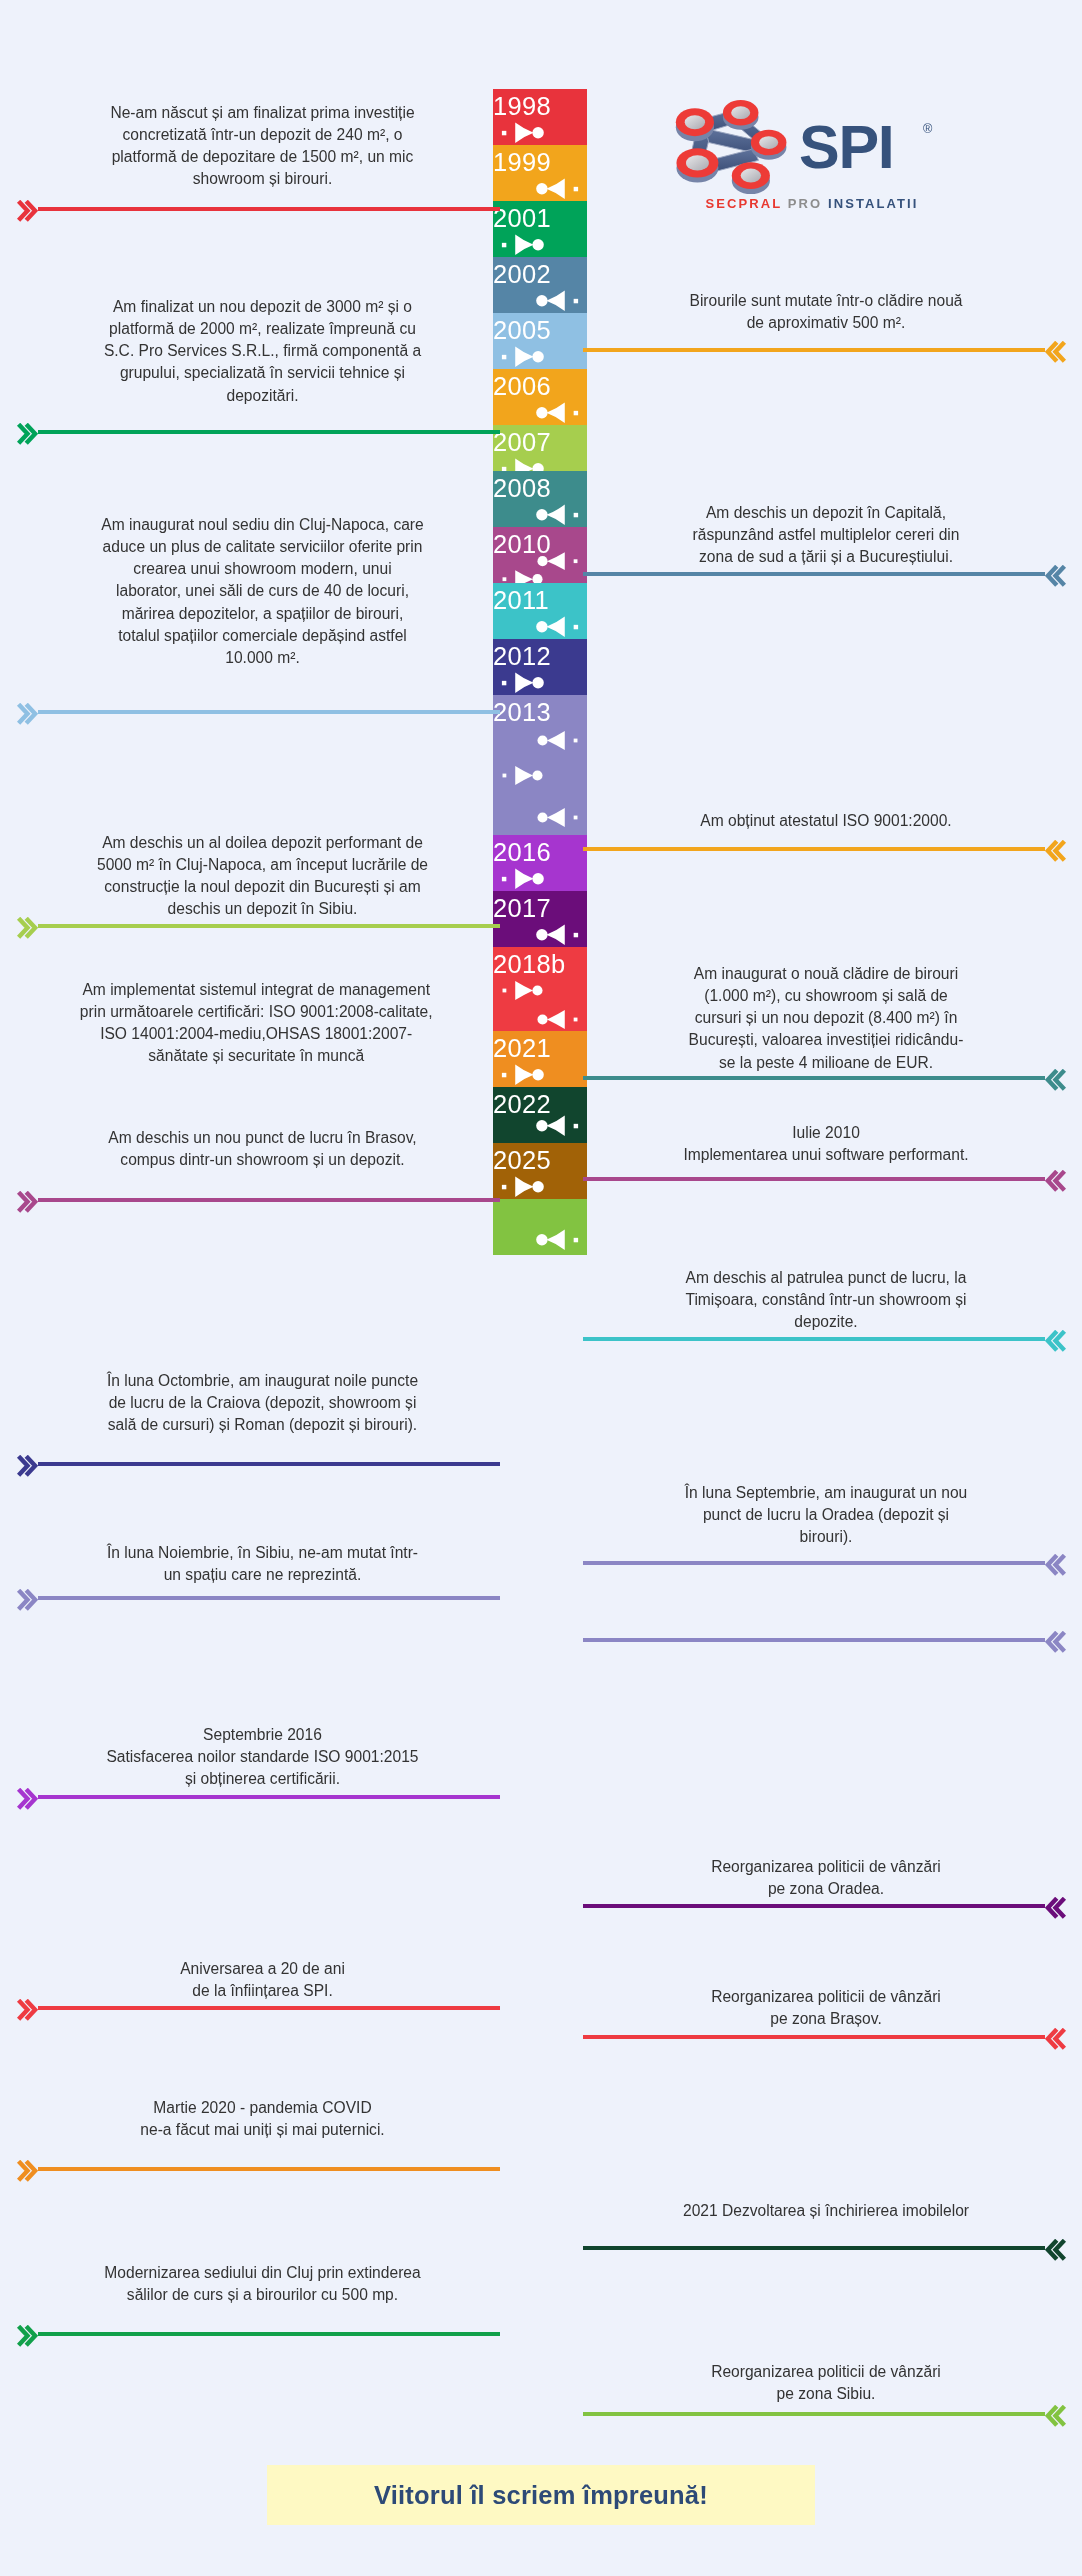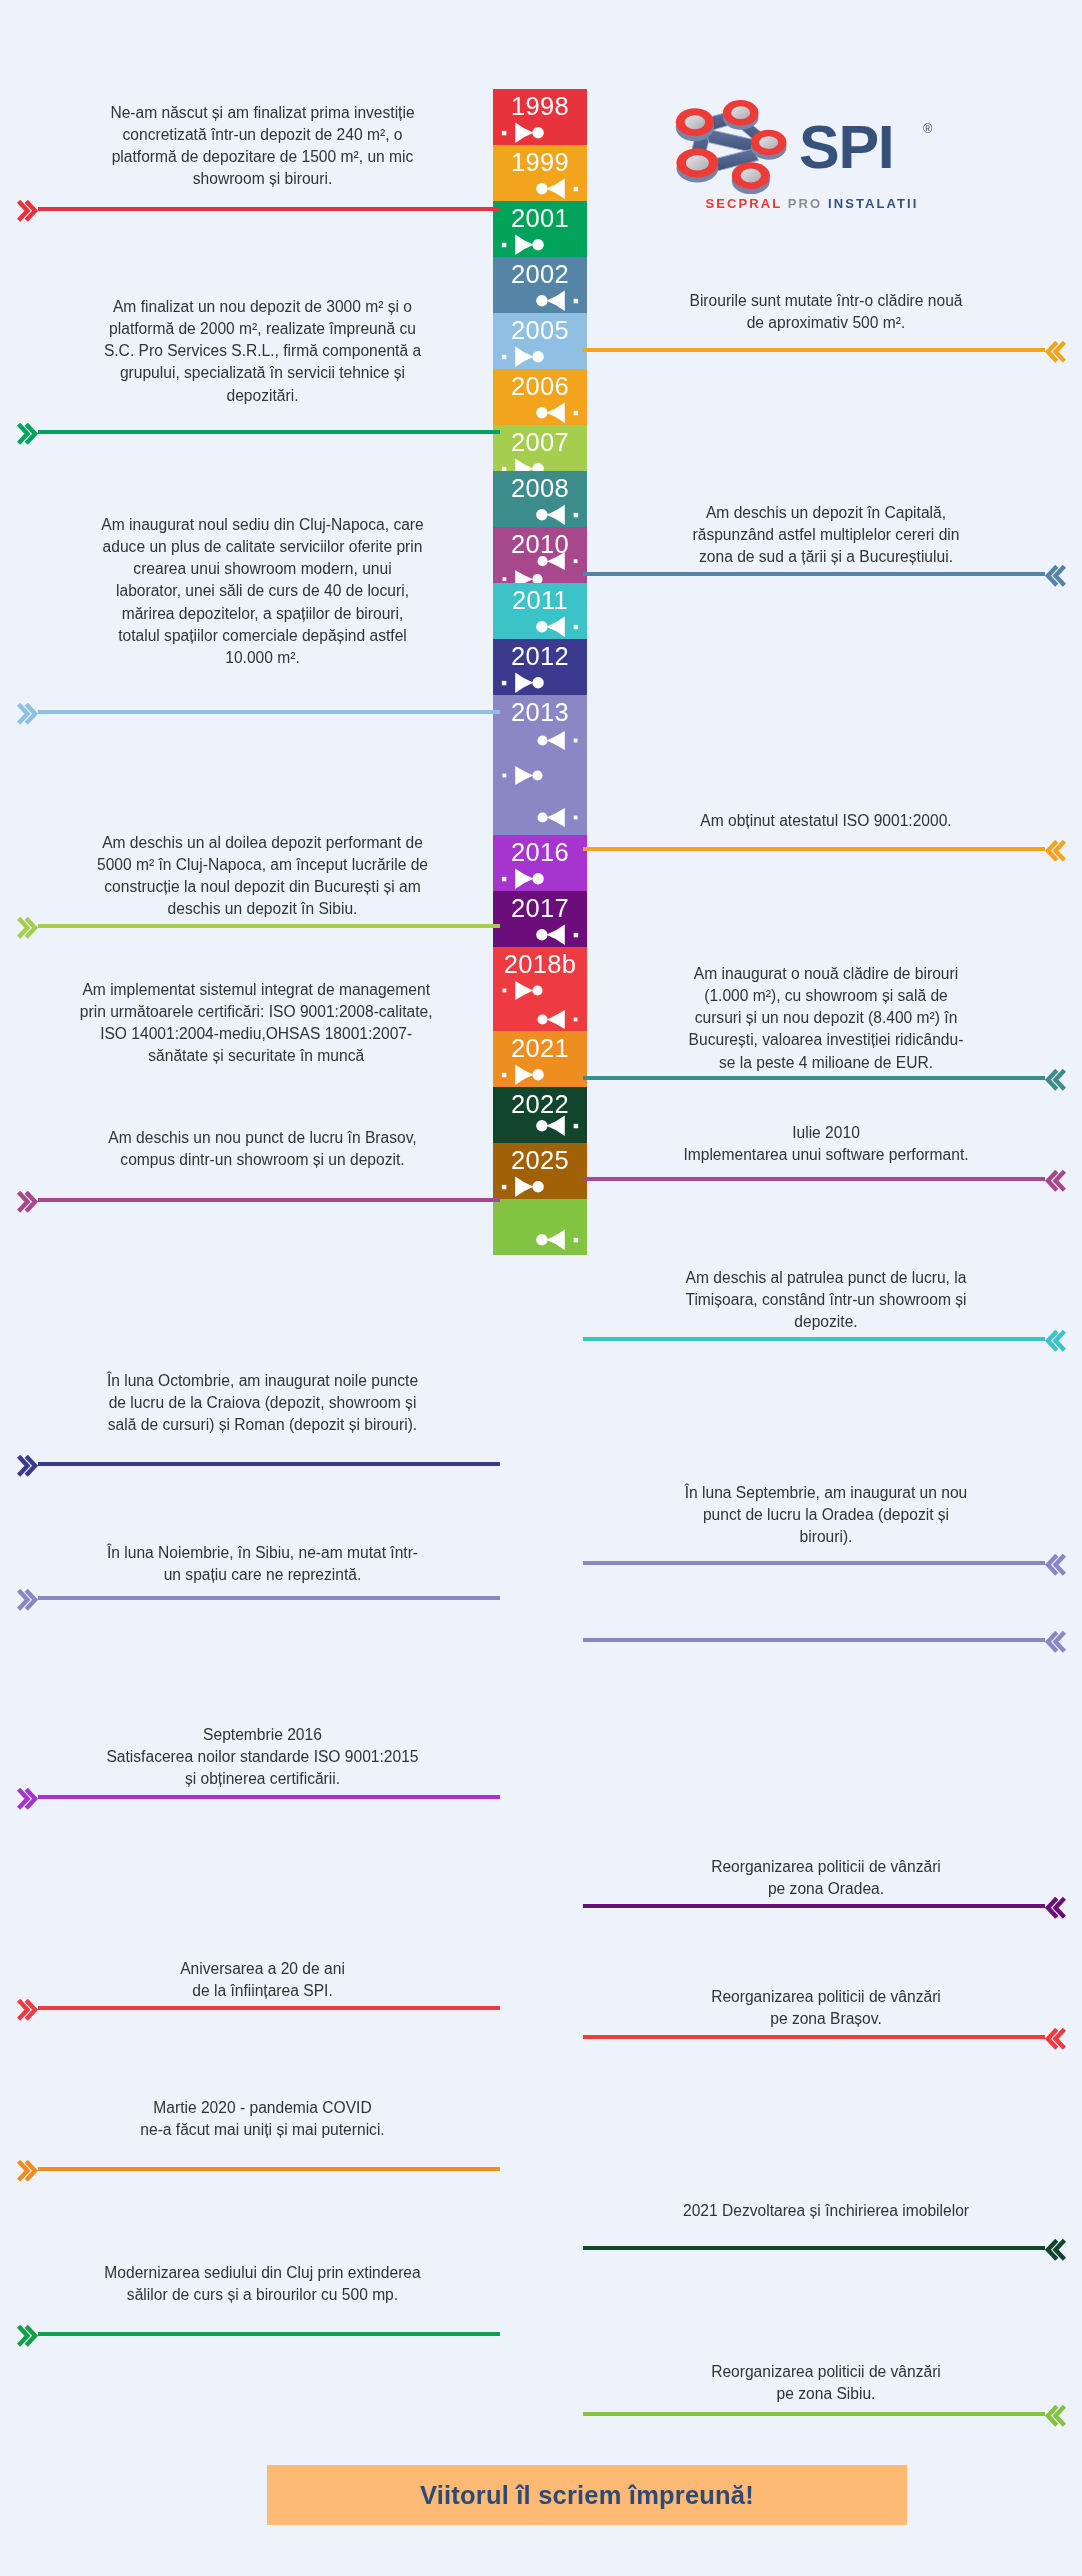--- a/index.html
+++ b/index.html
@@ -29,21 +29,21 @@
   }
   .year-block {
     position:relative;
     width:94px;
     overflow:visible;
   }
   .year-label {
     position:absolute;
     left:0; right:0;
     top:5.1px;
-    text-align:center;
+    text-align:left;
     color:#ffffff;
     font-size:25.5px;
     font-weight:400;
     letter-spacing:0.3px;
     line-height:1;
   }
 
   
   .marker { position:absolute; width:94px; height:29px; }
   .marker svg { display:block; }
@@ -94,22 +94,22 @@
   }
   #logo .tag .t1 { color:#e8382f; }
   #logo .tag .t2 { color:#8d8d8d; }
   #logo .tag .t3 { color:#36527c; }
   #logo .mark { position:absolute; left:0; top:0; width:124px; height:96px; }
 
   
   #footer {
     position:absolute;
     left:267px; top:2465px;
-    width:640px; height:60px;
-    background:#fdba74;
+    width:548px; height:60px;
+    background:#fef9c3;
     display:flex; align-items:center; justify-content:center;
   }
   #footer span {
     font-size:25.5px; font-weight:bold; color:#2d4a77;
     letter-spacing:0.2px;
   }
 </style>
 </head>
 <body>
 

